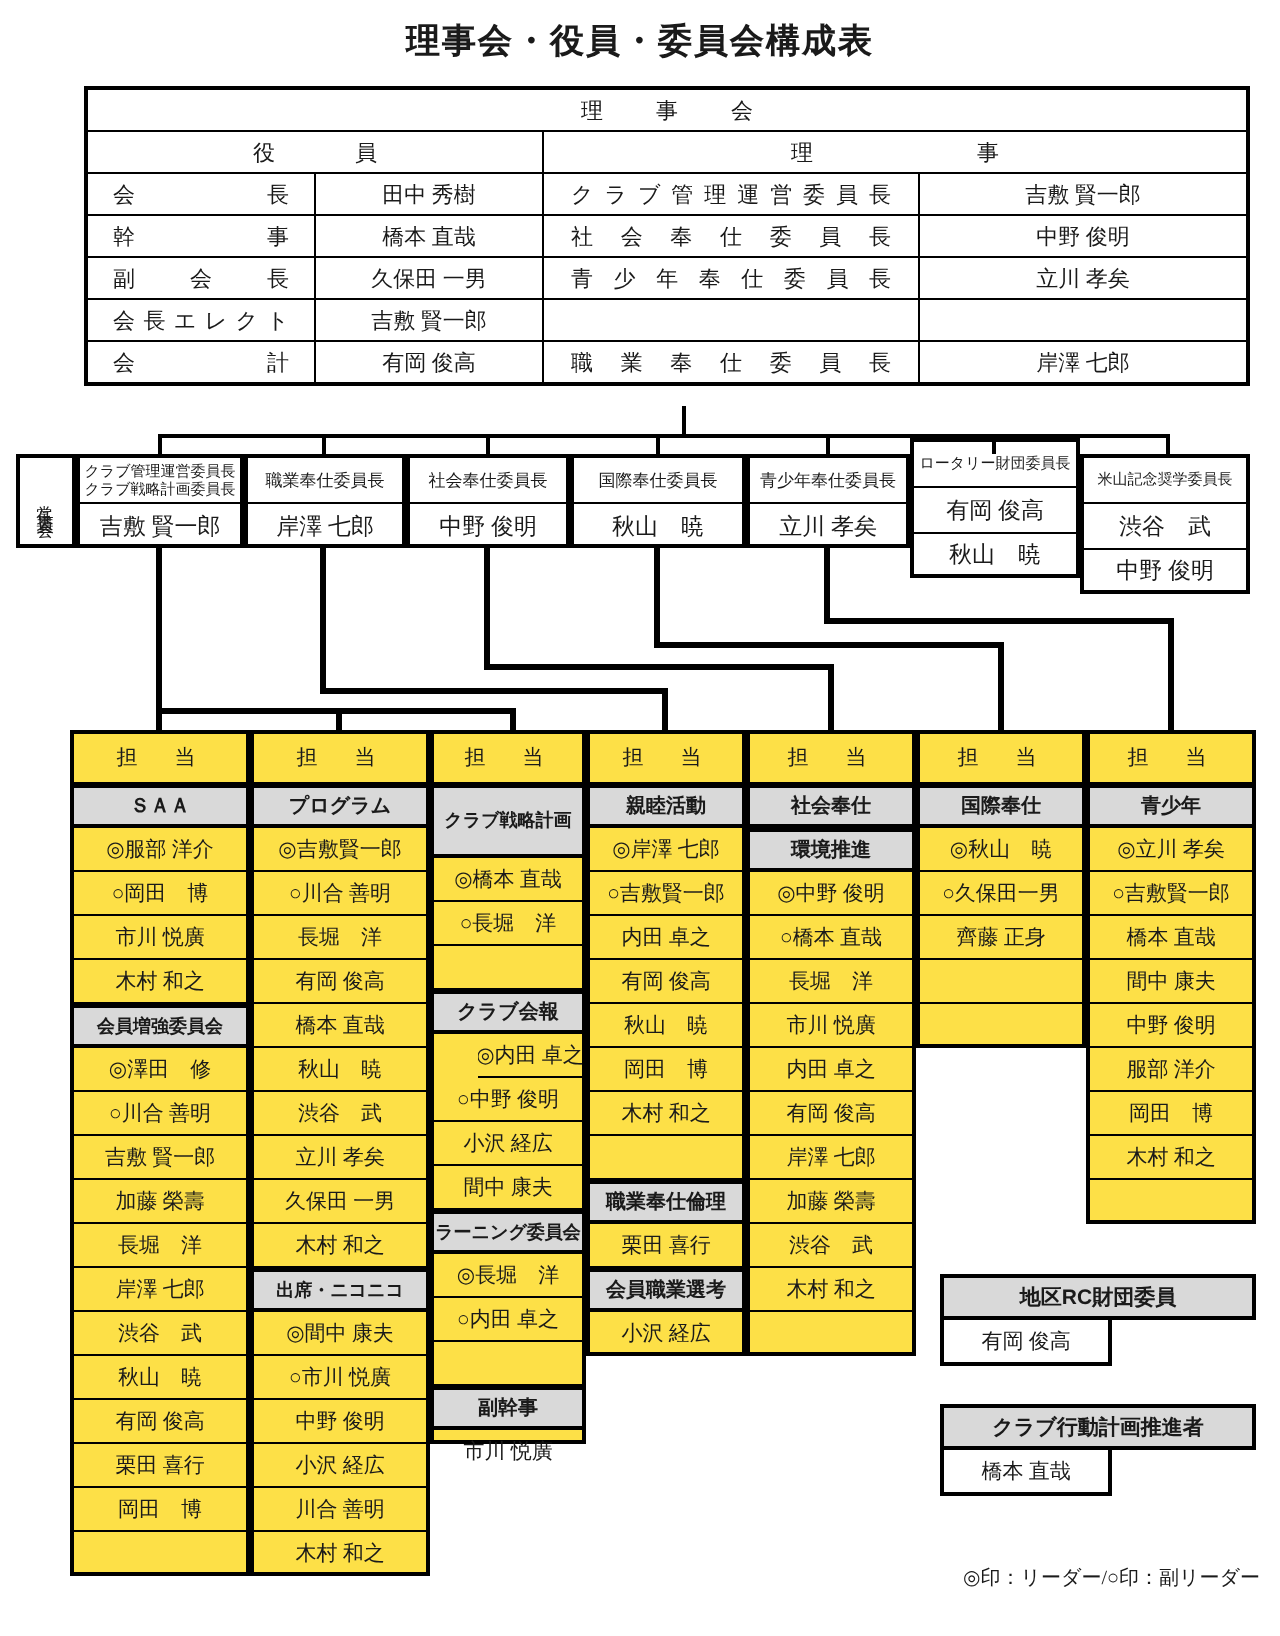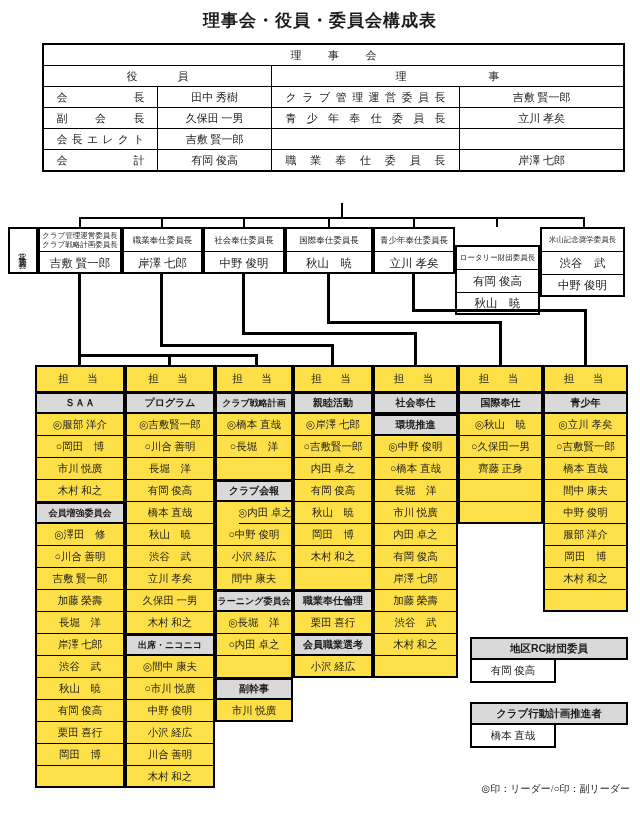--- a/index.html
+++ b/index.html
@@ -60,20 +60,26 @@
           <td colspan="2"><span class="sp" style="width: 62px;">役員</span></td>
           <td colspan="2"><span class="sp" style="width: 104px;">理事</span></td>
         </tr>
         <tr>
           <td style="width: 113px;"><span class="sp" style="width: 88px;">会長</span></td>
           <td style="width: 113px;">田中 秀樹</td>
           <td style="width: 187px;"><span class="sp" style="width: 160px;">クラブ管理運営委員長</span></td>
           <td style="width: 163px;">吉敷 賢一郎</td>
         </tr>
         <tr>
+          <td style="width: 113px;"><span class="sp" style="width: 88px;">幹事</span></td>
+          <td style="width: 113px;">橋本 直哉</td>
+          <td style="width: 187px;"><span class="sp" style="width: 160px;">社会奉仕委員長</span></td>
+          <td style="width: 163px;">中野 俊明</td>
+        </tr>
+        <tr>
           <td style="width: 113px;"><span class="sp" style="width: 88px;">副会長</span></td>
           <td style="width: 113px;">久保田 一男</td>
           <td style="width: 187px;"><span class="sp" style="width: 160px;">青少年奉仕委員長</span></td>
           <td style="width: 163px;">立川 孝矣</td>
         </tr>
         <tr>
           <td style="width: 113px;"><span class="sp" style="width: 88px;">会長エレクト</span></td>
           <td style="width: 113px;">吉敷 賢一郎</td>
           <td style="width: 187px;"></td>
           <td style="width: 163px;"></td>
@@ -112,21 +118,21 @@
           <div>国際奉仕委員長</div>
         </div>
         <div class="cnm" style="height: 22px;">秋山　暁</div>
       </div>
       <div class="cbox" style="left: 373px; top: 227px; width: 82px; height: 47px;">
         <div class="chd" style="height: 23px;">
           <div>青少年奉仕委員長</div>
         </div>
         <div class="cnm" style="height: 22px;">立川 孝矣</div>
       </div>
-      <div class="cbox" style="left: 455px; top: 245px; width: 85px; height: 70px;">
+      <div class="cbox" style="left: 455px; top: 219px; width: 85px; height: 70px;">
         <div class="chd" style="height: 23px; font-size: 7.5px;">
           <div>ロータリー財団委員長</div>
         </div>
         <div class="cnm" style="height: 22px;">有岡 俊高</div>
         <div class="cnm" style="height: 22px;">秋山　暁</div>
       </div>
       <div class="cbox" style="left: 540px; top: 227px; width: 85px; height: 70px;">
         <div class="chd" style="height: 23px; font-size: 7.5px;">
           <div>米山記念奨学委員長</div>
         </div>
@@ -199,21 +205,21 @@
         <div class="acell h small" style="height: 22px;">出席・ニコニコ</div>
         <div class="acell" style="height: 22px;">◎間中 康夫</div>
         <div class="acell" style="height: 22px; text-align: right;">○市川 悦廣</div>
         <div class="acell" style="height: 22px;">中野 俊明</div>
         <div class="acell" style="height: 22px;">小沢 経広</div>
         <div class="acell" style="height: 22px;">川合 善明</div>
         <div class="acell" style="height: 22px;">木村 和之</div>
       </div>
       <div class="acol" style="left: 215px; top: 365px; width: 78px; height: 357px;">
         <div class="acell tanto" style="height: 25px;">担　当</div>
-        <div class="acell h small" style="height: 22px;">クラブ戦略計画</div>
+        <div class="acell h small" style="height: 37px;">クラブ戦略計画</div>
         <div class="acell" style="height: 22px;">◎橋本 直哉</div>
         <div class="acell" style="height: 22px;">○長堀　洋</div>
         <div class="acell" style="height: 22px;"></div>
         <div class="acell h" style="height: 22px;">クラブ会報</div>
         <div class="acell" style="height: 22px; margin-left: 22px;">◎内田 卓之</div>
         <div class="acell" style="height: 22px;">○中野 俊明</div>
         <div class="acell" style="height: 22px;">小沢 経広</div>
         <div class="acell" style="height: 22px;">間中 康夫</div>
         <div class="acell h small" style="height: 22px;">ラーニング委員会</div>
         <div class="acell" style="height: 22px;">◎長堀　洋</div>

